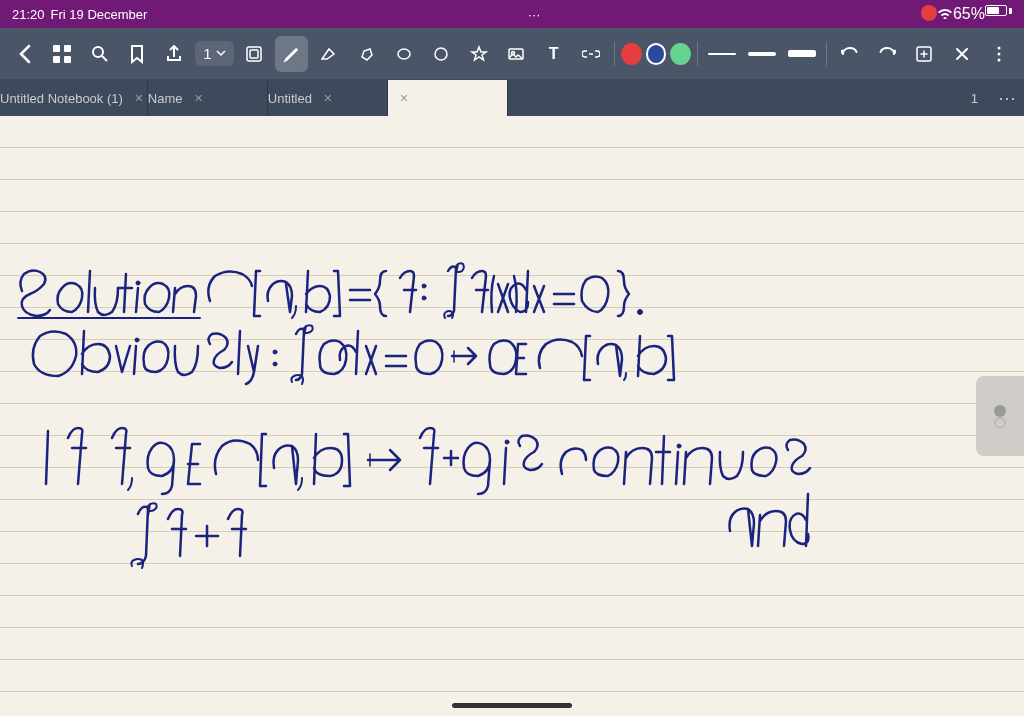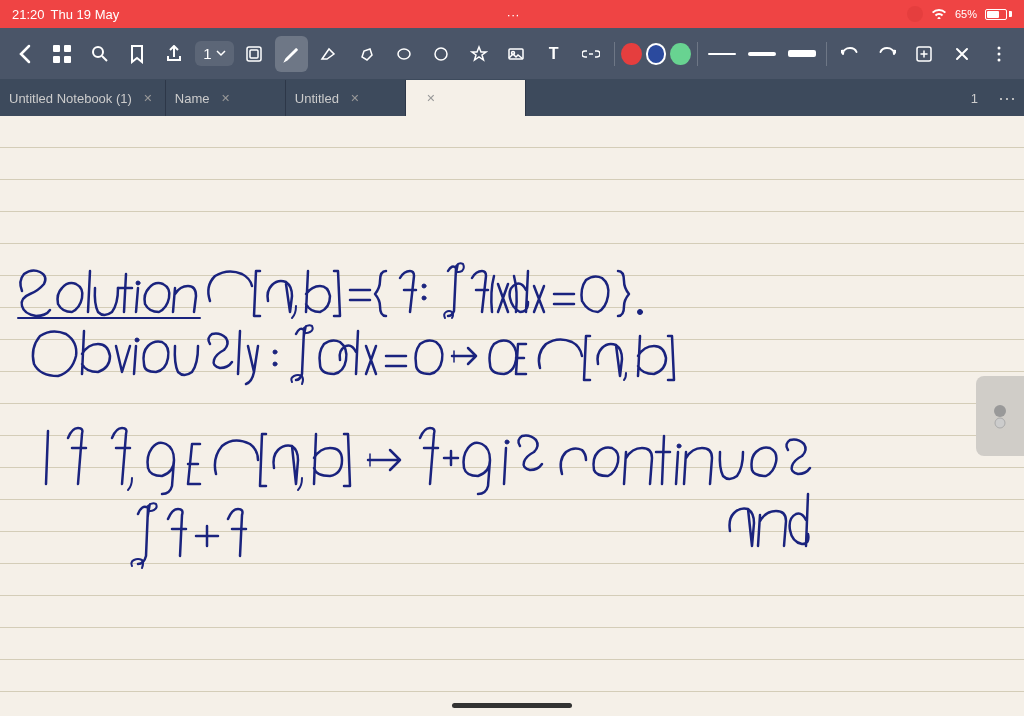--- a/index.html
+++ b/index.html
@@ -8,31 +8,31 @@
       height: 716px;
       overflow: hidden;
       font-family: -apple-system, BlinkMacSystemFont, 'Helvetica Neue', sans-serif;
       background: #f5f0e8;
     }
 
     
     #status-bar {
       width: 100%;
       height: 28px;
-      background: #ef4444;
+      background: #701a75;
       display: flex;
       align-items: center;
       justify-content: space-between;
       padding: 0 12px;
       color: white;
       font-size: 13px;
     }
     .status-left { display: flex; align-items: center; gap: 6px; }
     .status-center { display: flex; align-items: center; gap: 4px; }
-    .status-right { display: flex; align-items: center; gap: 8px; font-size: 11px; }
+    .status-right { display: flex; align-items: flex-start; gap: 0; font-size: 16px; }
 
     
     #toolbar {
       width: 100%;
       height: 52px;
       background: #4a5568;
       display: flex;
       align-items: center;
       padding: 0 8px;
       gap: 4px;
@@ -92,21 +92,21 @@
     #tabs-bar {
       width: 100%;
       height: 36px;
       background: #3d4a5c;
       display: flex;
       align-items: stretch;
     }
     .tab {
       display: flex;
       align-items: center;
-      padding: 0 9px;
+      padding: 0 0;
       color: #ccc;
       font-size: 13px;
       cursor: pointer;
       gap: 8px;
       border-right: 1px solid #2d3748;
       min-width: 120px;
     }
     .tab.active {
       background: #f5f0e8;
       color: #333;
@@ -238,21 +238,21 @@
       background: white;
       border-radius: 0 1px 1px 0;
     }
   </style>
 </head>
 <body>
 
 <div id="status-bar">
   <div class="status-left">
     <span>21:20</span>
-    <span>Thu 19 May</span>
+    <span>Fri 19 December</span>
   </div>
   <div class="status-center">
     <span>···</span>
   </div>
   <div class="status-right">
     <div class="rec-icon"></div>
     <span>
       <svg width="16" height="12" viewBox="0 0 16 12" fill="white">
         <path d="M8 10a1.5 1.5 0 1 1 0 3 1.5 1.5 0 0 1 0-3zm0-4a6 6 0 0 1 4.24 1.76l-1.42 1.42A4 4 0 0 0 8 8a4 4 0 0 0-2.83 1.17L3.76 7.76A6 6 0 0 1 8 6zm0-4a10 10 0 0 1 7.07 2.93L13.66 6.34A8 8 0 0 0 8 4a8 8 0 0 0-5.66 2.34L.93 4.93A10 10 0 0 1 8 2z"></path>
       </svg>

